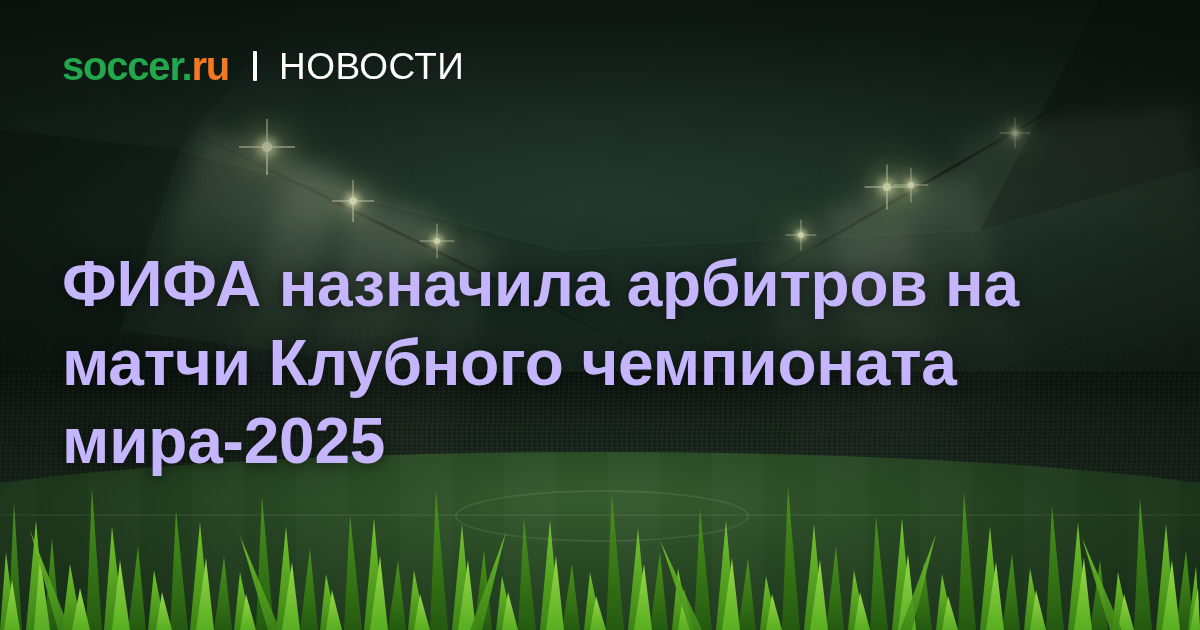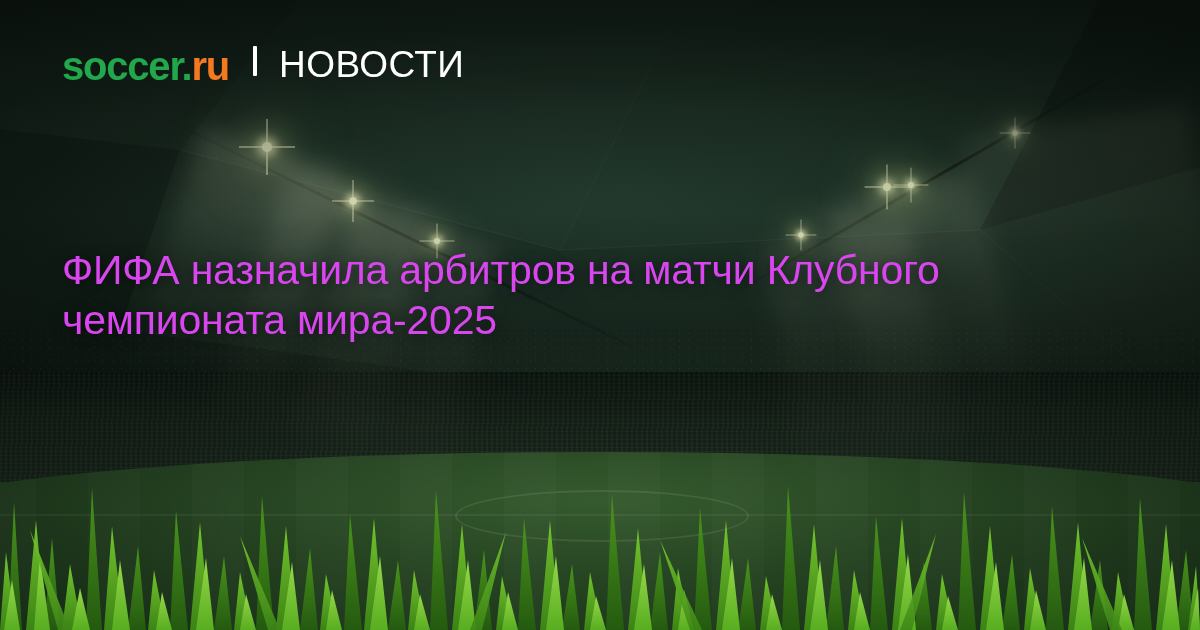--- a/index.html
+++ b/index.html
@@ -164,21 +164,21 @@
   .content {
     position: absolute;
     inset: 0;
   }
 
   .brandbar {
     position: absolute;
     left: 62px;
     top: 46px;
     display: flex;
-    align-items: flex-start;
+    align-items: center;
     gap: 0;
   }
   .logo {
     font-size: 40px;
     font-weight: bold;
     letter-spacing: -1.2px;
     line-height: 1;
     white-space: nowrap;
   }
   .logo .w-green { color: #22a74c; }
@@ -200,23 +200,23 @@
     letter-spacing: .4px;
     line-height: 1;
     white-space: nowrap;
   }
 
   .headline {
     position: absolute;
     left: 62px;
     top: 245px;
     width: 1075px;
-    color: #d946ef;
-    font-size: 41px;
-    font-weight: normal;
+    color: #c4b5fd;
+    font-size: 64px;
+    font-weight: bold;
     line-height: 1.23;
     letter-spacing: -.2px;
     text-shadow: 0 2px 14px rgba(0,0,0,.55);
   }
 </style>
 </head>
 <body>
 
 <div id="share-card">
 

